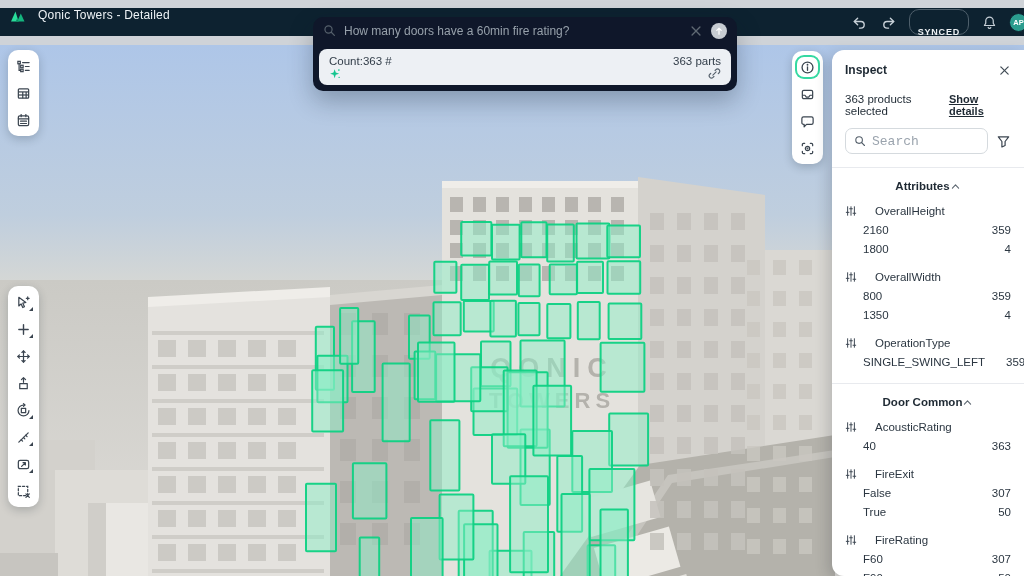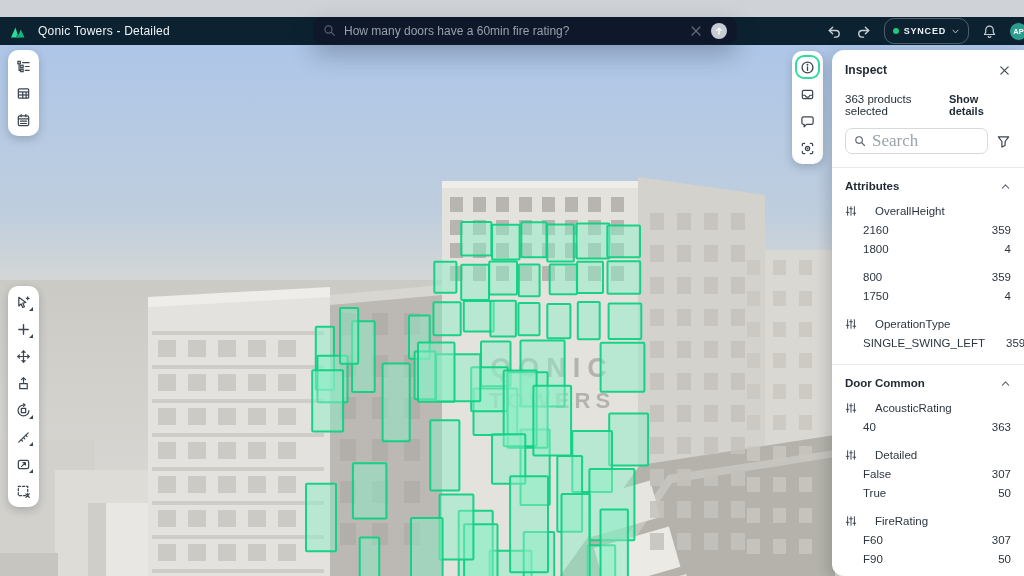--- a/index.html
+++ b/index.html
@@ -11,29 +11,29 @@
   .mac-bar { position:absolute; left:0; top:0; width:1024px; height:17px;
     background:linear-gradient(#d9d7d7,#cecccc); border-bottom:1px solid #b4b2b2;
     display:flex; align-items:center; z-index:10; }
   .traffic { display:flex; gap:7px; margin-left:9px; }
   .light { width:9px; height:9px; border-radius:50%; }
   .light.red{ background:#f35e57; } .light.yellow{ background:#f8bd2e; } .light.green{ background:#28c840; }
   .mac-title { position:absolute; left:0; right:0; text-align:center; font-size:10.5px;
     font-weight:700; color:#404040; }
 
   
-  .app-header { position:absolute; left:0; top:17px; width:1024px; height:28px;
-    background:#0d2230; display:flex; align-items:center; z-index:5; }
+  .app-header { position:absolute; left:0; top:8px; width:1024px; height:28px;
+    background:#0d2230; display:flex; align-items:flex-start; z-index:5; }
   .logo { margin-left:10px; width:18px; height:15px; }
   .app-title { margin-left:10px; font-size:12px; color:#eef3f6; letter-spacing:.2px; }
   .header-right { position:absolute; right:0; top:0; height:28px; display:flex; align-items:center; gap:11px; padding-right:0; }
   .hbtn { width:18px; height:18px; display:flex; align-items:center; justify-content:center; color:#c7d0d7; }
   .hbtn svg { width:15px; height:15px; }
   .sync-pill { height:19px; border:1px solid #4e5f6b; border-radius:10px; display:flex;
-    align-items:center; gap:5px; padding:12px 8px; cursor:pointer; }
+    align-items:center; gap:5px; padding:12px 8px; cursor:pointer;flex-direction:column; }
   .sync-dot { width:6px; height:6px; border-radius:50%; background:#1fc77f; }
   .sync-label { font-size:9px; font-weight:700; letter-spacing:.8px; color:#eef2f5; }
   .sync-pill svg { width:9px; height:9px; color:#c7d0d7; }
   .avatar { width:19px; height:19px; border-radius:50%; background:#2b9c8e; color:#fff;
     font-size:7.5px; font-weight:700; display:flex; align-items:center; justify-content:center;
     margin-right:-4px; border:1px solid #0d2230; }
 
   
   .scene { position:absolute; left:0; top:45px; width:868px; height:531px; z-index:1; }
 
@@ -74,31 +74,31 @@
   
   .inspect { position:absolute; right:0; top:50px; bottom:0; width:192px; background:#fff;
     border-radius:12px 0 0 12px; box-shadow:-4px 4px 14px rgba(20,30,40,.18); z-index:6;
     padding:13px 13px 16px; overflow:hidden; font-size:11.5px; color:#2b3641; }
   .insp-head { display:flex; justify-content:space-between; align-items:center; margin-bottom:16px; }
   .insp-title { font-size:12px; font-weight:700; color:#1e2933; }
   .close-btn { width:13px; height:13px; color:#414b55; display:flex; }
   .close-btn svg{ width:13px; height:13px; }
   .sel-row { display:flex; justify-content:space-between; align-items:flex-end; margin-bottom:11px; }
   .sel-text { font-size:11.5px; color:#1e2933; }
-  .show-details { font-size:11px; font-weight:700; color:#1e2933; cursor:pointer; }
+  .show-details { font-size:11px; font-weight:700; color:#1e2933; text-decoration:underline; cursor:pointer; }
   .insp-search-row { display:flex; align-items:center; gap:8px; margin-bottom:13px; }
   .insp-search { flex:1; height:26px; border:1px solid #d5dade; border-radius:7px;
     display:flex; align-items:center; gap:6px; padding:0 8px; }
   .insp-search svg { width:12px; height:12px; color:#55606b; flex:none; }
-  .insp-search input { border:none; outline:none; width:100%; font-size:17px; color:#2b3641;
-    font-family:Liberation Serif, serif; background:transparent; }
+  .insp-search input { border:none; outline:none; width:100%; font-size:13px; color:#2b3641;
+    font-family:Liberation Mono, monospace; background:transparent; }
   .insp-search input::placeholder { color:#9aa3ad; }
   .funnel { width:15px; height:15px; color:#3b4550; flex:none; }
   .divider { height:1px; background:#e8eaee; margin:0 -13px 12px; }
-  .section-head { display:flex; justify-content:space-between; align-items:center; margin-bottom:4px; }
+  .section-head { display:flex; justify-content:center; align-items:center; margin-bottom:4px; }
   .section-label { font-size:11.5px; font-weight:700; color:#1e2933; }
   .chev { width:11px; height:11px; color:#5f6973; }
   .attr-group { margin-top:9px; }
   .attr-name-row { display:flex; align-items:center; gap:18px; height:19px; cursor:pointer; }
   .attr-name-row svg { width:12px; height:12px; color:#3b4550; flex:none; }
   .attr-name { color:#2b3641; font-weight:500; }
   .attr-value-row { display:flex; justify-content:space-between; padding-left:18px; height:19px;
     align-items:center; cursor:pointer;gap:21px; }
   .attr-value-row .val { color:#2b3641; }
   .attr-value-row .cnt { color:#2b3641; }
@@ -613,20 +613,36 @@
           <svg>
             <use href="#i-x"></use>
           </svg>
         </div>
       <div class="submit-btn">
           <svg>
             <use href="#i-arrowup"></use>
           </svg>
         </div>
     </div>
+    <div class="result-wrap">
+      <div class="result-box">
+        <div class="result-line1">
+          <span class="result-count">Count:363 #</span>
+          <span class="result-parts">363 parts</span>
+        </div>
+        <div class="result-line2">
+          <svg class="spark">
+              <use href="#i-spark"></use>
+            </svg>
+          <svg class="link-ic">
+              <use href="#i-link"></use>
+            </svg>
+        </div>
+      </div>
+    </div>
   </div>
 
   <div class="pill tb-top-left">
     <div class="tool">
         <svg>
           <use href="#i-tree"></use>
         </svg>
       </div>
     <div class="tool">
         <svg>
@@ -754,26 +770,32 @@
         <div class="attr-value-row">
           <span class="val">2160</span>
           <span class="cnt">359</span>
         </div>
         <div class="attr-value-row">
           <span class="val">1800</span>
           <span class="cnt">4</span>
         </div>
       </div>
       <div class="attr-group">
+        <div class="attr-name-row">
+          <svg>
+              <use href="#i-sliders"></use>
+            </svg>
+          <span class="attr-name">OverallWidth</span>
+        </div>
         <div class="attr-value-row">
           <span class="val">800</span>
           <span class="cnt">359</span>
         </div>
         <div class="attr-value-row">
-          <span class="val">1750</span>
+          <span class="val">1350</span>
           <span class="cnt">4</span>
         </div>
       </div>
       <div class="attr-group">
         <div class="attr-name-row">
           <svg>
               <use href="#i-sliders"></use>
             </svg>
           <span class="attr-name">OperationType</span>
         </div>
@@ -802,21 +824,21 @@
         <div class="attr-value-row">
           <span class="val">40</span>
           <span class="cnt">363</span>
         </div>
       </div>
       <div class="attr-group">
         <div class="attr-name-row">
           <svg>
               <use href="#i-sliders"></use>
             </svg>
-          <span class="attr-name">Detailed</span>
+          <span class="attr-name">FireExit</span>
         </div>
         <div class="attr-value-row">
           <span class="val">False</span>
           <span class="cnt">307</span>
         </div>
         <div class="attr-value-row">
           <span class="val">True</span>
           <span class="cnt">50</span>
         </div>
       </div>

